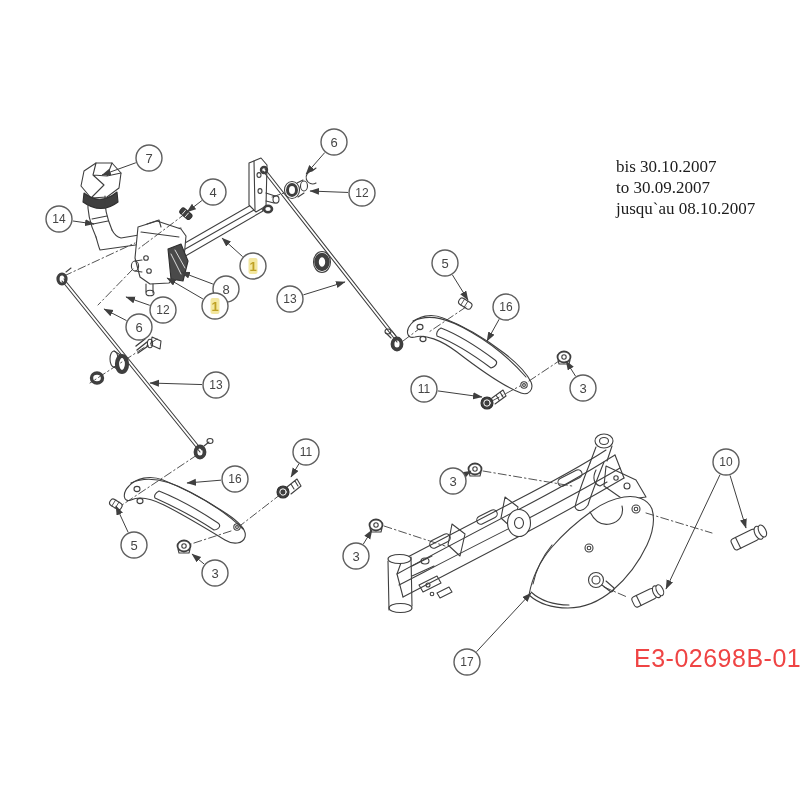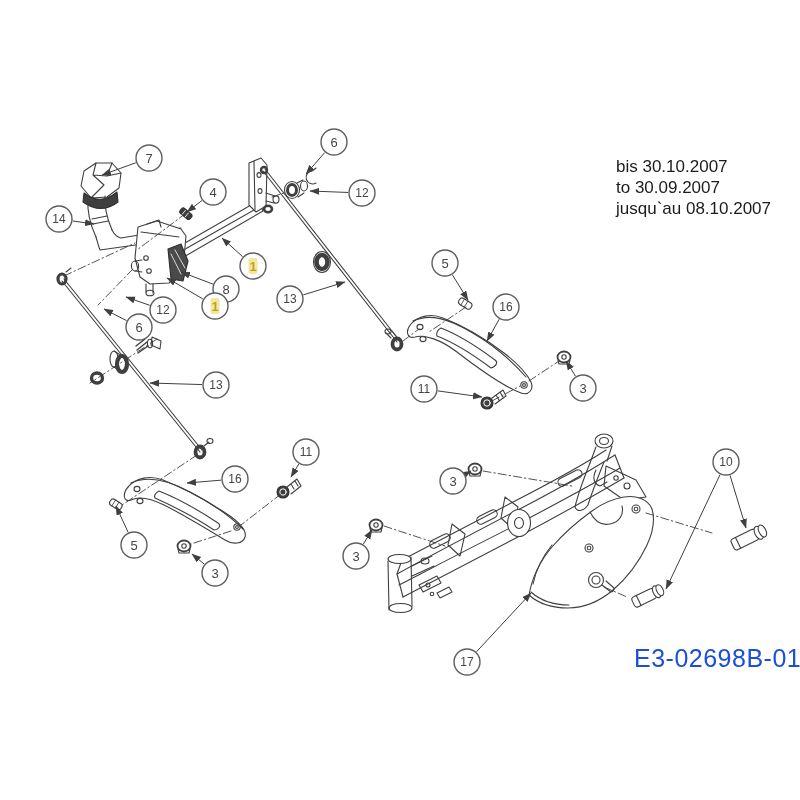--- a/index.html
+++ b/index.html
@@ -8,24 +8,25 @@
     width:800px;height:800px;
     background:#ffffff;
     font-family:"Liberation Sans", sans-serif;
     overflow:hidden;
   }
   svg{position:absolute;left:0;top:0;}
   .validity{
     position:absolute;left:616px;top:156px;
     font-size:17px;line-height:21px;color:#1c1c1c;
     white-space:nowrap;
+    font-family:Liberation Serif, serif;
   }
   .drawing-number{
     position:absolute;left:634px;top:644px;
-    font-size:25px;color:#1d4ed8;letter-spacing:.5px;
+    font-size:25px;color:#ef4444;letter-spacing:.5px;
     white-space:nowrap;
   }
   .callout-text{font-family:"Liberation Sans", sans-serif;}
 </style>
 </head>
 <body>
 
 <div class="canvas">
 
   <svg width="800" height="800" viewBox="0 0 800 800">

